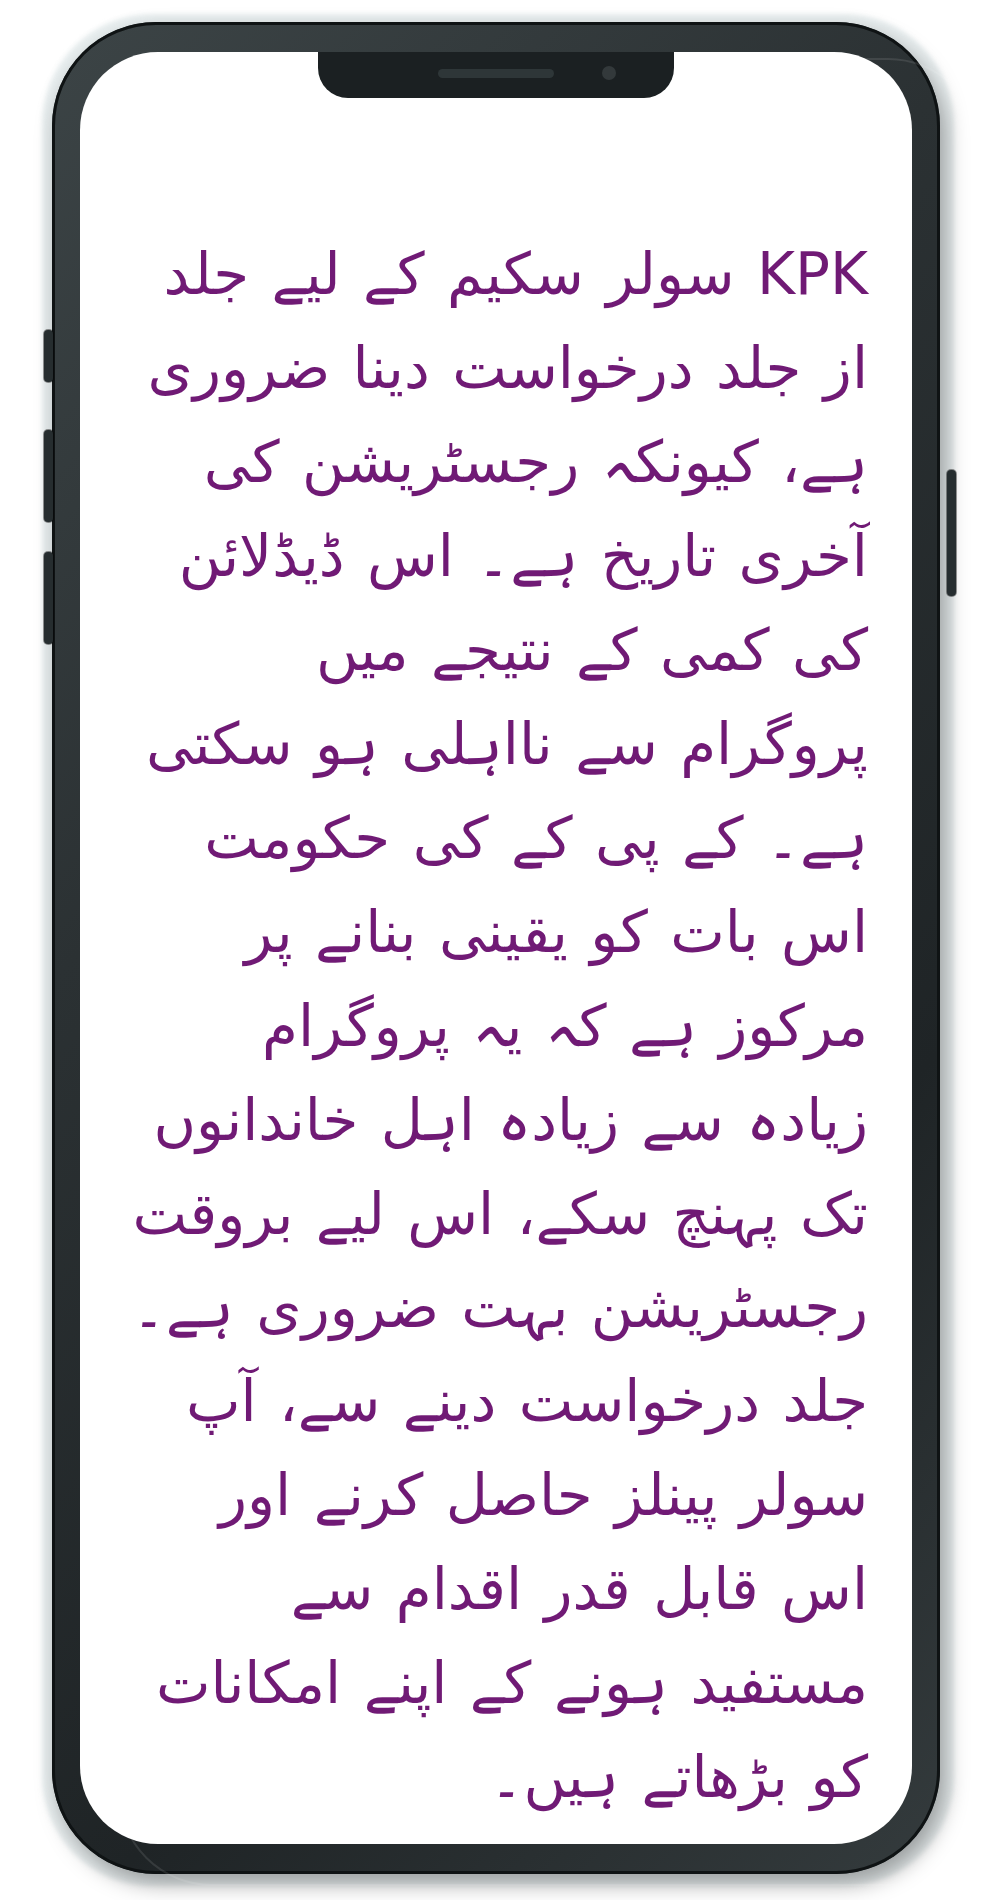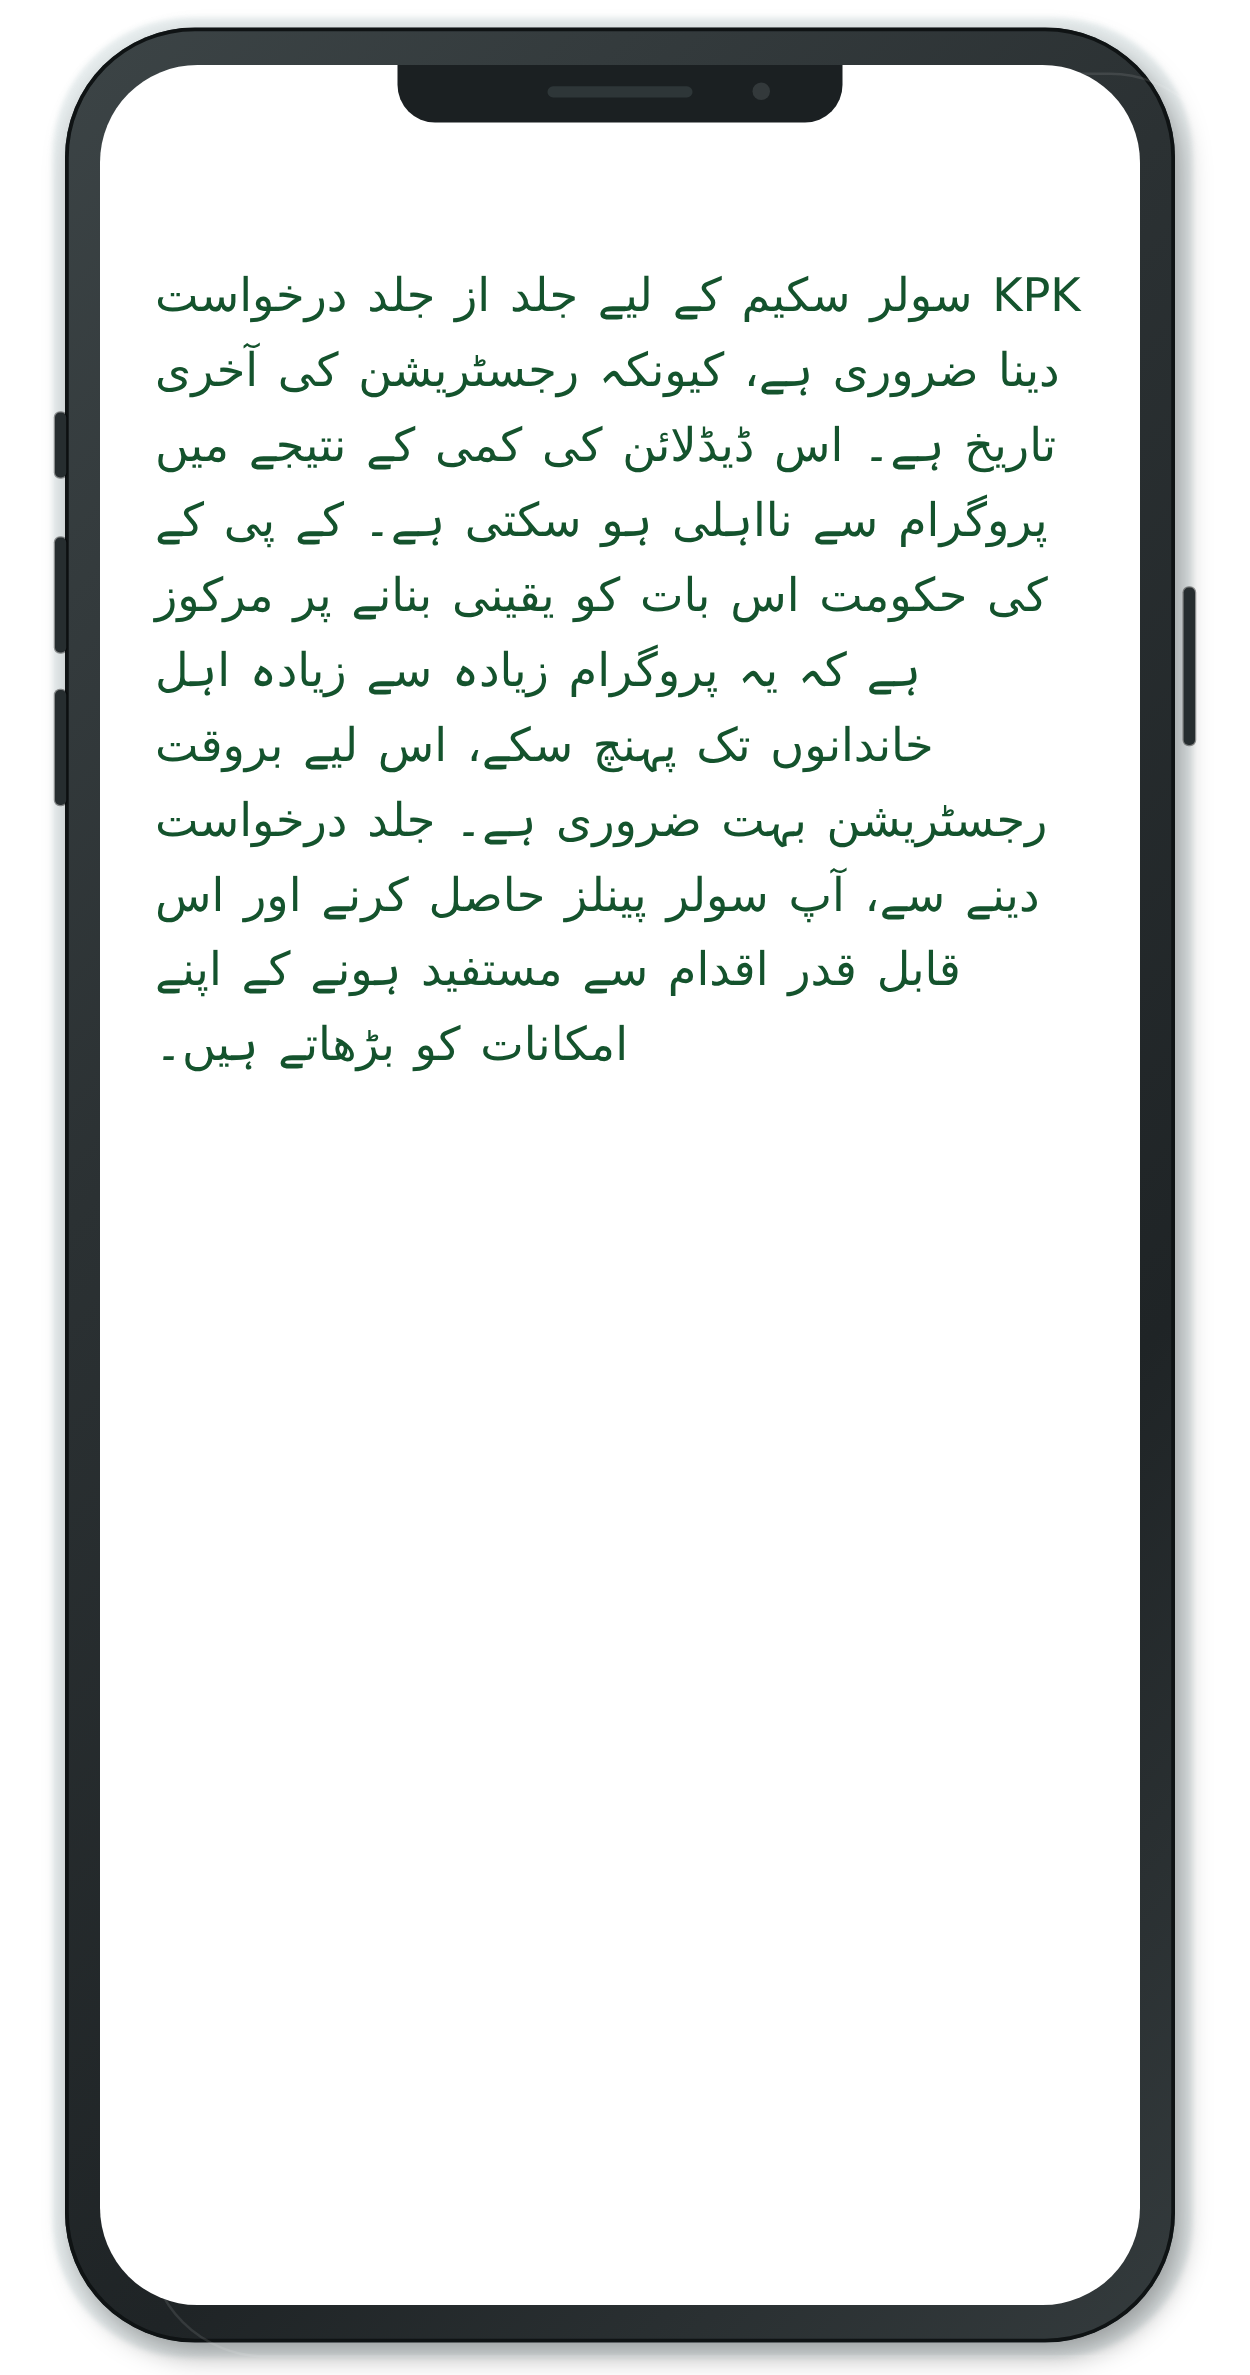--- a/index.html
+++ b/index.html
@@ -120,25 +120,25 @@
     height: 1720px;
     padding: 58px 44px 40px 44px;
     box-sizing: border-box;
     display: flex;
     align-items: flex-start;
     justify-content: center;
   }
 
   .urdu-paragraph {
     direction: rtl;
-    text-align: left;
+    text-align: right;
     font-family: "DejaVu Sans", sans-serif;
-    font-size: 37px;
+    font-size: 58px;
     line-height: 1.62;
-    color: #14532d;
+    color: #701a75;
     font-weight: 500;
     letter-spacing: 0px;
     word-spacing: 4px;
     width: 100%;
   }
 </style>
 </head>
 <body>
 
 <div class="canvas">

